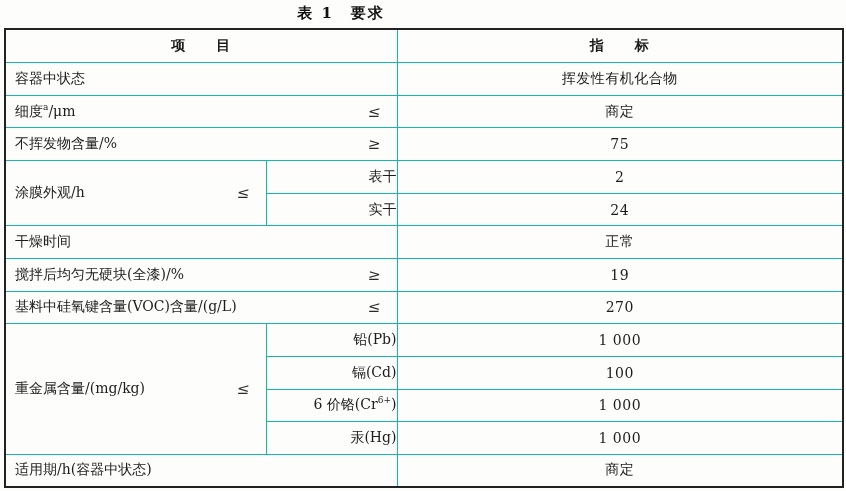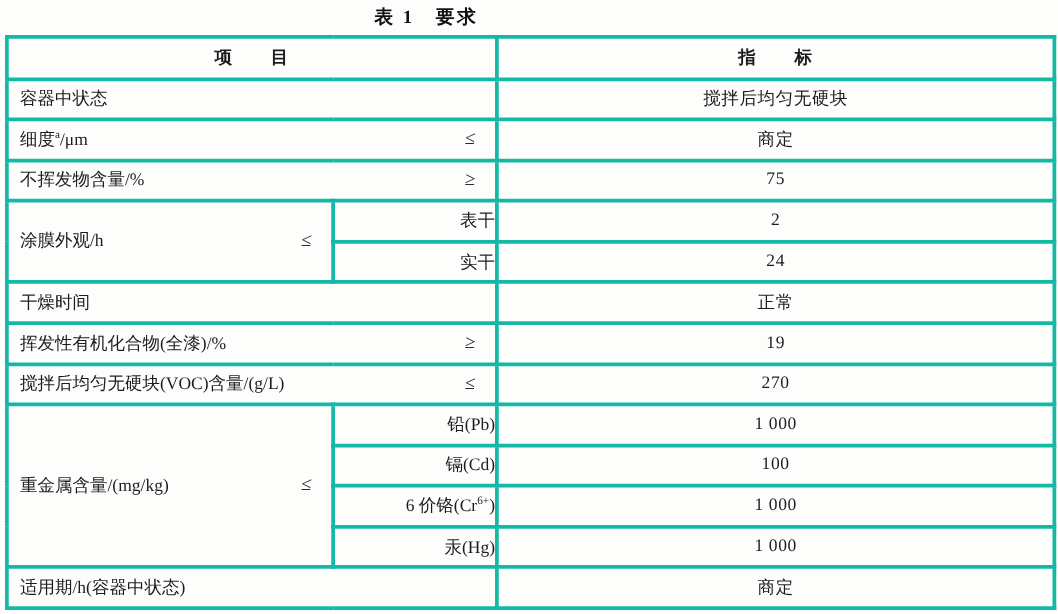--- a/index.html
+++ b/index.html
@@ -3,40 +3,40 @@
 <meta charset="utf-8">
 <style>
   * { box-sizing: border-box; margin: 0; padding: 0; }
   html, body { width: 846px; height: 491px; }
   body {
     background: #fdfdfc;
     font-family: "DejaVu Serif", "Liberation Serif", serif;
     color: #1c1c1c;
     overflow: hidden;
   }
-  .page { width: 682px; height: 491px; position: relative; font-family: Liberation Serif, serif; }
+  .page { width: 682px; height: 491px; position: relative; }
   .doc-title {
     text-align: center;
     font-weight: bold;
     font-size: 15px;
     letter-spacing: 2px;
     padding-top: 4px;
     height: 24px;
     color: #111;
   }
   table.req-table {
     position: absolute;
     left: 4px; top: 28px;
     width: 838px; height: 460px;
     border-collapse: collapse;
     table-layout: fixed;
     background: #fdfdfc;
   }
   table.req-table td, table.req-table th {
-    border: 3px solid #14b8a6;
+    border: 1px solid #14b8a6;
     font-size: 14px;
     font-weight: normal;
     padding: 0;
     vertical-align: middle;
   }
   table.req-table { border: 2px solid #222; }
   tr.hdr th { height: 33px; font-weight: bold; letter-spacing: 1px; text-align: center; }
   tr.row td { height: 32px; }
   .lab-wrap {
     display: flex;
@@ -70,21 +70,21 @@
       <th colspan="2">项　　目</th>
       <th>指　　标</th>
     </tr>
 
     <tr class="row">
       <td colspan="2">
         <div class="lab-wrap">
           <span class="lab">容器中状态</span>
         </div>
       </td>
-      <td class="val">搅拌后均匀无硬块</td>
+      <td class="val">挥发性有机化合物</td>
     </tr>
 
     <tr class="row">
       <td colspan="2">
         <div class="lab-wrap">
           <span class="lab"><span>细度</span><sup class="mk">a</sup><span>/μm</span></span>
           <span class="op">≤</span>
         </div>
       </td>
       <td class="val">商定</td>
@@ -120,31 +120,31 @@
         <div class="lab-wrap">
           <span class="lab">干燥时间</span>
         </div>
       </td>
       <td class="val">正常</td>
     </tr>
 
     <tr class="row">
       <td colspan="2">
         <div class="lab-wrap">
-          <span class="lab">挥发性有机化合物(全漆)/%</span>
+          <span class="lab">搅拌后均匀无硬块(全漆)/%</span>
           <span class="op">≥</span>
         </div>
       </td>
       <td class="val">19</td>
     </tr>
 
     <tr class="row">
       <td colspan="2">
         <div class="lab-wrap">
-          <span class="lab">搅拌后均匀无硬块(VOC)含量/(g/L)</span>
+          <span class="lab">基料中硅氧键含量(VOC)含量/(g/L)</span>
           <span class="op">≤</span>
         </div>
       </td>
       <td class="val">270</td>
     </tr>
 
     <tr class="row">
       <td rowspan="4">
         <div class="lab-wrap">
           <span class="lab">重金属含量/(mg/kg)</span>

